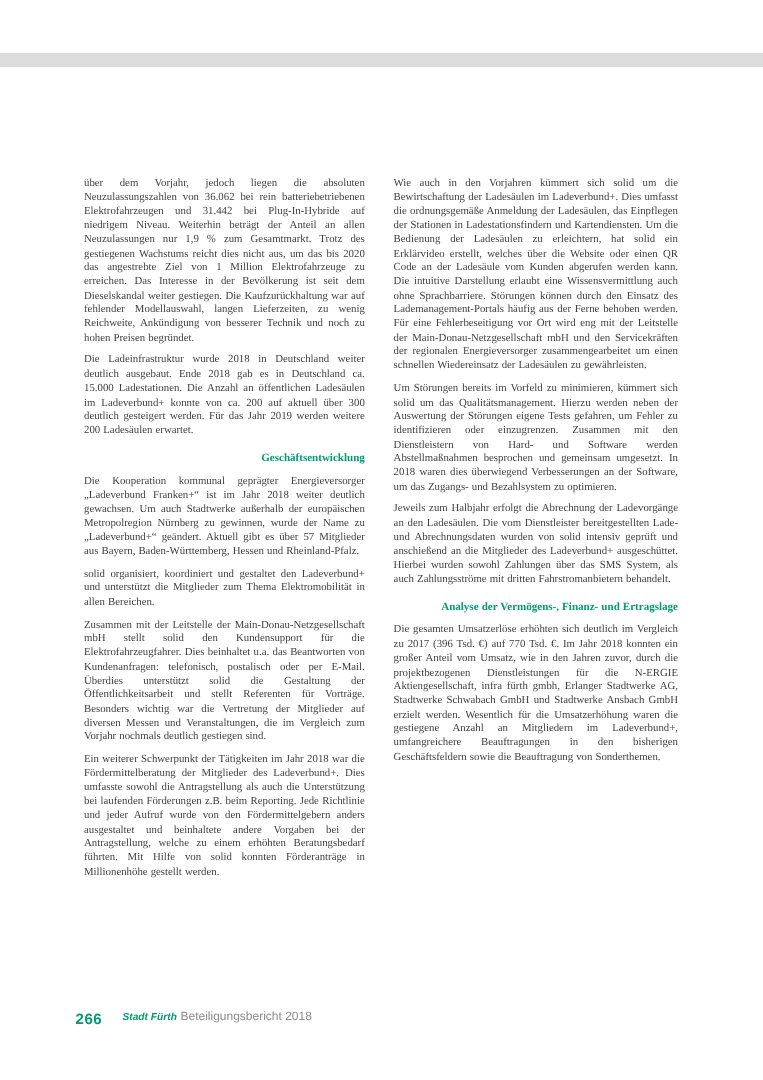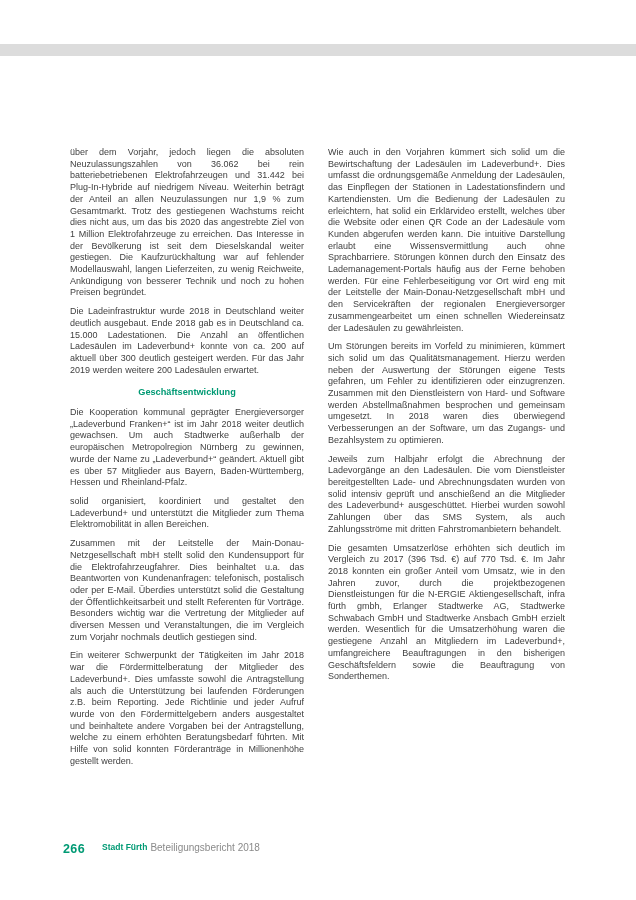--- a/index.html
+++ b/index.html
@@ -21,51 +21,53 @@
     background: #dcdcdc;
   }
   .col {
     position: absolute;
     top: 147px;
     font-size: 9px;
     line-height: 11.7px;
     color: #3f3f3f;
     text-align: justify;
     word-spacing: 0.3px;
+    font-family: Liberation Serif, serif;
   }
   .col-left  { left: 70px;  width: 234px; }
   .col-right { left: 328px; width: 237px; }
   .col p { margin-bottom: 7px; }
   .col h2 {
     font-size: 9.2px;
     line-height: 11.7px;
     font-weight: bold;
     color: #009a74;
     margin: 11px 0 8px 0;
-    text-align: center;
+    text-align: right;
   }
   .footer {
     position: absolute;
     left: 63px;
     top: 842px;
     display: flex;
     align-items: flex-start;
   }
   .footer .num {
     font-size: 12.5px;
     font-weight: bold;
     color: #009a74;
     margin-right: 17px;
     letter-spacing: 0.4px;
   }
   .footer .pub {
     font-size: 8.5px;
     font-weight: bold;
     color: #009a74;
     margin-right: 3px;
+    font-style: italic;
   }
   .footer .rep {
     font-size: 10px;
     color: #8a8a8a;
   }
 </style>
 </head>
 <body>
 
 <div class="page">
@@ -79,20 +81,21 @@
     <p>Die Kooperation kommunal geprägter Energieversorger „Ladeverbund Franken+“ ist im Jahr 2018 weiter deutlich gewachsen. Um auch Stadtwerke außerhalb der europäischen Metropolregion Nürnberg zu gewinnen, wurde der Name zu „Ladeverbund+“ geändert. Aktuell gibt es über 57 Mitglieder aus Bayern, Baden-Württemberg, Hessen und Rheinland-Pfalz.</p>
     <p>solid organisiert, koordiniert und gestaltet den Ladeverbund+ und unterstützt die Mitglieder zum Thema Elektromobilität in allen Bereichen.</p>
     <p>Zusammen mit der Leitstelle der Main-Donau-Netzgesellschaft mbH stellt solid den Kundensupport für die Elektrofahrzeugfahrer. Dies beinhaltet u.a. das Beantworten von Kundenanfragen: telefonisch, postalisch oder per E-Mail. Überdies unterstützt solid die Gestaltung der Öffentlichkeitsarbeit und stellt Referenten für Vorträge. Besonders wichtig war die Vertretung der Mitglieder auf diversen Messen und Veranstaltungen, die im Vergleich zum Vorjahr nochmals deutlich gestiegen sind.</p>
     <p>Ein weiterer Schwerpunkt der Tätigkeiten im Jahr 2018 war die Fördermittelberatung der Mitglieder des Ladeverbund+. Dies umfasste sowohl die Antragstellung als auch die Unterstützung bei laufenden Förderungen z.B. beim Reporting. Jede Richtlinie und jeder Aufruf wurde von den Fördermittelgebern anders ausgestaltet und beinhaltete andere Vorgaben bei der Antragstellung, welche zu einem erhöhten Beratungsbedarf führten. Mit Hilfe von solid konnten Förderanträge in Millionenhöhe gestellt werden.</p>
   </div>
 
   <div class="col col-right">
     <p>Wie auch in den Vorjahren kümmert sich solid um die Bewirtschaftung der Ladesäulen im Ladeverbund+. Dies umfasst die ordnungsgemäße Anmeldung der Ladesäulen, das Einpflegen der Stationen in Ladestationsfindern und Kartendiensten. Um die Bedienung der Ladesäulen zu erleichtern, hat solid ein Erklärvideo erstellt, welches über die Website oder einen QR Code an der Ladesäule vom Kunden abgerufen werden kann. Die intuitive Darstellung erlaubt eine Wissensvermittlung auch ohne Sprachbarriere. Störungen können durch den Einsatz des Lademanagement-Portals häufig aus der Ferne behoben werden. Für eine Fehlerbeseitigung vor Ort wird eng mit der Leitstelle der Main-Donau-Netzgesellschaft mbH und den Servicekräften der regionalen Energieversorger zusammengearbeitet um einen schnellen Wiedereinsatz der Ladesäulen zu gewährleisten.</p>
     <p>Um Störungen bereits im Vorfeld zu minimieren, kümmert sich solid um das Qualitätsmanagement. Hierzu werden neben der Auswertung der Störungen eigene Tests gefahren, um Fehler zu identifizieren oder einzugrenzen. Zusammen mit den Dienstleistern von Hard- und Software werden Abstellmaßnahmen besprochen und gemeinsam umgesetzt. In 2018 waren dies überwiegend Verbesserungen an der Software, um das Zugangs- und Bezahlsystem zu optimieren.</p>
     <p>Jeweils zum Halbjahr erfolgt die Abrechnung der Ladevorgänge an den Ladesäulen. Die vom Dienstleister bereitgestellten Lade- und Abrechnungsdaten wurden von solid intensiv geprüft und anschießend an die Mitglieder des Ladeverbund+ ausgeschüttet. Hierbei wurden sowohl Zahlungen über das SMS System, als auch Zahlungsströme mit dritten Fahrstromanbietern behandelt.</p>
+    <h2>Analyse der Vermögens-, Finanz- und Ertragslage</h2>
     <p>Die gesamten Umsatzerlöse erhöhten sich deutlich im Vergleich zu 2017 (396 Tsd. €) auf 770 Tsd. €. Im Jahr 2018 konnten ein großer Anteil vom Umsatz, wie in den Jahren zuvor, durch die projektbezogenen Dienstleistungen für die N-ERGIE Aktiengesellschaft, infra fürth gmbh, Erlanger Stadtwerke AG, Stadtwerke Schwabach GmbH und Stadtwerke Ansbach GmbH erzielt werden. Wesentlich für die Umsatzerhöhung waren die gestiegene Anzahl an Mitgliedern im Ladeverbund+, umfangreichere Beauftragungen in den bisherigen Geschäftsfeldern sowie die Beauftragung von Sonderthemen.</p>
   </div>
 
   <div class="footer">
     <span class="num">266</span>
     <span class="pub">Stadt Fürth</span>
     <span class="rep">Beteiligungsbericht 2018</span>
   </div>
 
 </div>

